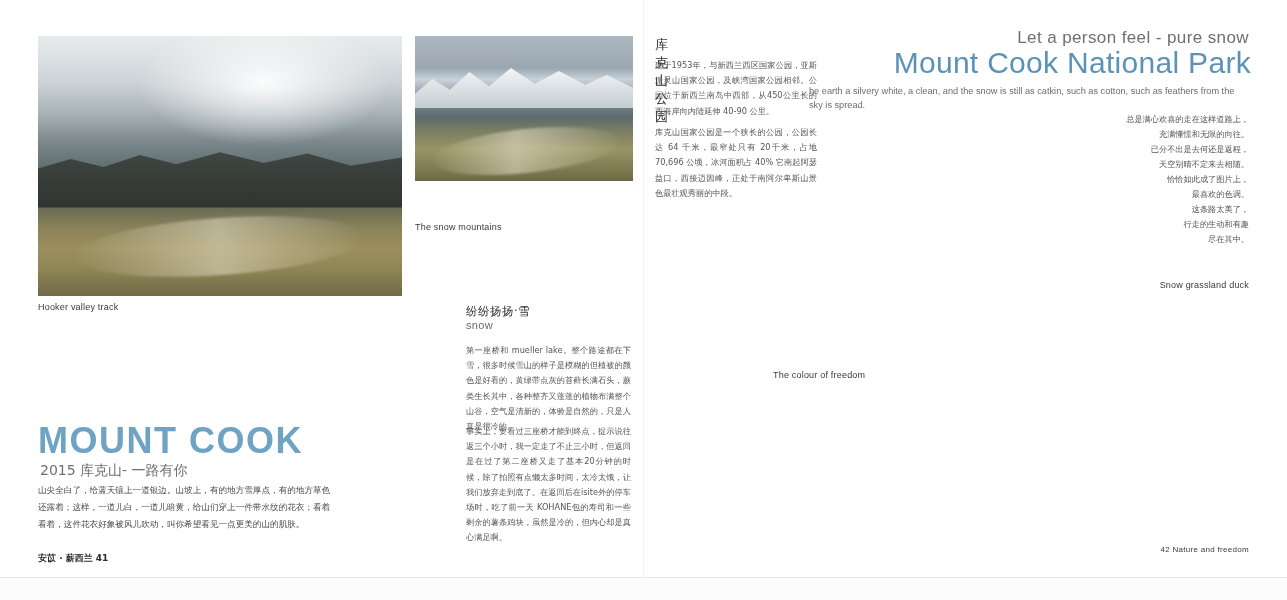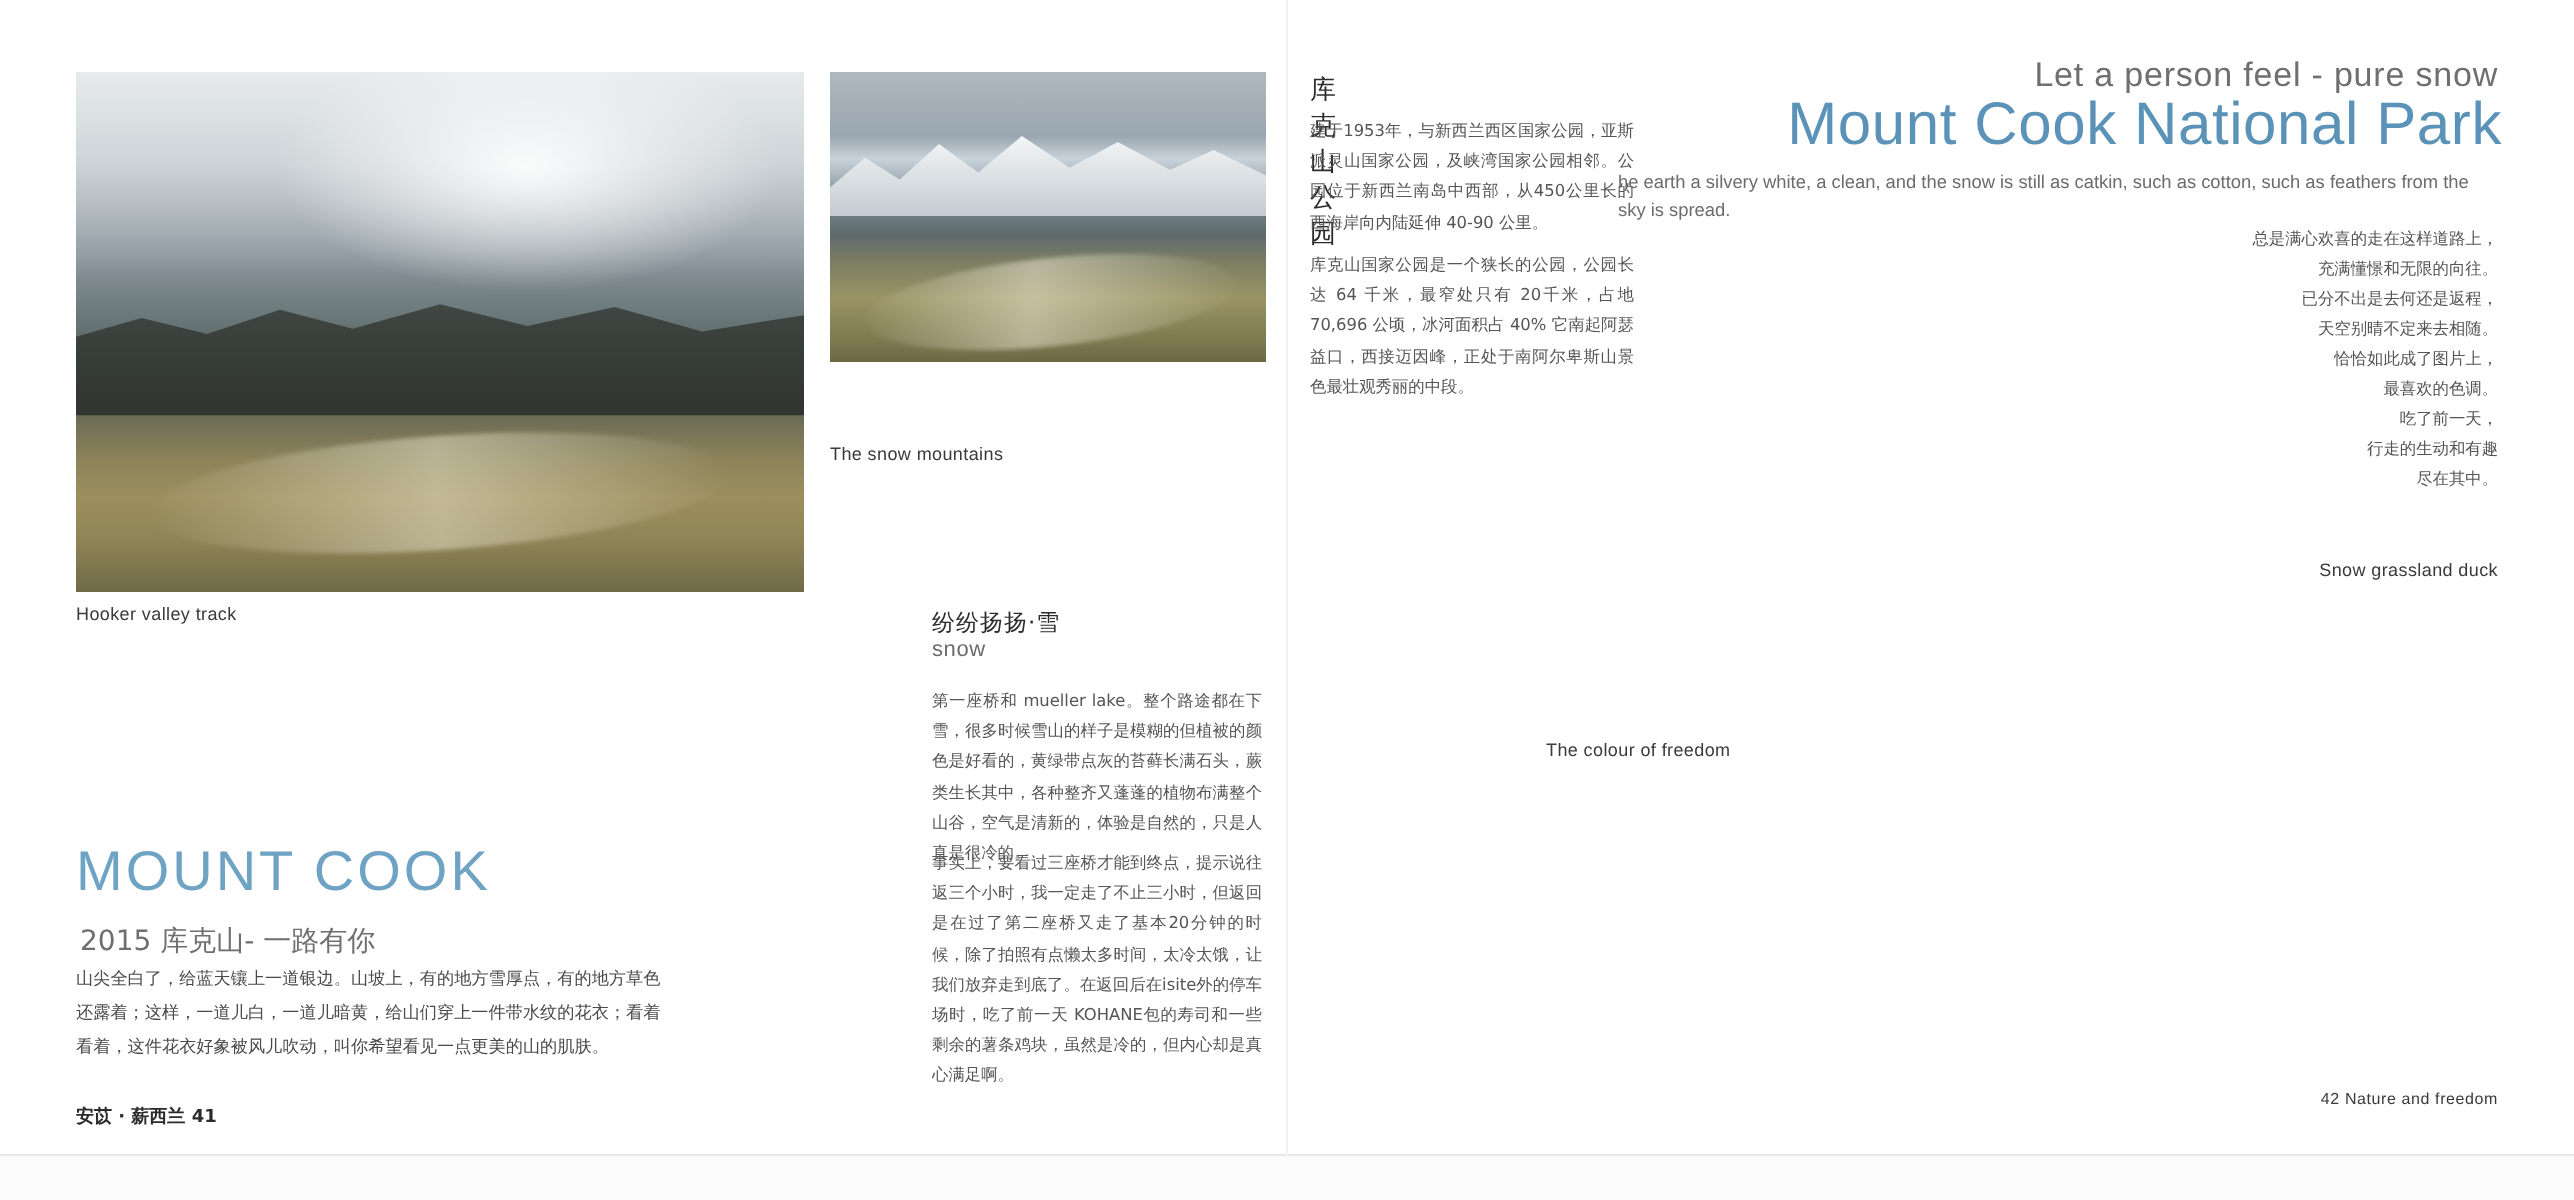--- a/index.html
+++ b/index.html
@@ -134,21 +134,21 @@
     text-align: right; white-space: nowrap;
   }
   #hdr-lede {
     position: absolute; right: 38px; top: 84px; width: 440px;
     font-size: 9.2px; color: #6c6c6c; line-height: 1.55; text-align: left;
   }
 
   
   #mc-title {
     position: absolute; left: 38px; top: 420px;
-    font-size: 28px; letter-spacing: 1.5px; color: #6fa3c4; font-weight: 400; text-align: right;
+    font-size: 36px; letter-spacing: 1.5px; color: #6fa3c4; font-weight: 700; text-align: right;
   }
   #mc-sub {
     position: absolute; left: 40px; top: 462px;
     font-size: 14px; color: #6f6f6f;
   }
   #mc-body {
     position: absolute; left: 38px; top: 482px; width: 300px;
     font-size: 8.6px; line-height: 1.95; color: #4a4a4a;
   }
   #folio-left {
@@ -208,21 +208,21 @@
       <div id="hdr-tagline">Let a person feel - pure snow</div>
       <div id="hdr-title">Mount Cook National Park</div>
       <div id="hdr-lede">he earth a silvery white, a clean, and the snow is still as catkin, such as cotton, such as feathers from the sky is spread.</div>
 
       <div class="block zh body-zh body-zh-r" style="right:38px; top:112px; width:260px;">总是满心欢喜的走在这样道路上，</div>
       <div class="block zh body-zh body-zh-r" style="right:38px; top:127px; width:260px;">充满懂憬和无限的向往。</div>
       <div class="block zh body-zh body-zh-r" style="right:38px; top:142px; width:260px;">已分不出是去何还是返程，</div>
       <div class="block zh body-zh body-zh-r" style="right:38px; top:157px; width:260px;">天空别晴不定来去相随。</div>
       <div class="block zh body-zh body-zh-r" style="right:38px; top:187px; width:260px;">最喜欢的色调。</div>
       <div class="block zh body-zh body-zh-r" style="right:38px; top:172px; width:260px;">恰恰如此成了图片上，</div>
-      <div class="block zh body-zh body-zh-r" style="right:38px; top:202px; width:260px;">吃了前一天，</div>
+      <div class="block zh body-zh body-zh-r" style="right:38px; top:202px; width:260px;">这条路太美了，</div>
       <div class="block zh body-zh body-zh-r" style="right:38px; top:217px; width:260px;">行走的生动和有趣</div>
       <div class="block zh body-zh body-zh-r" style="right:38px; top:232px; width:260px;">尽在其中。</div>
 
       <div class="cap" style="right:38px; top:280px;">Snow grassland duck</div>
 
       <div class="cap" style="left:129px; top:370px;">The colour of freedom</div>
 
       <div id="folio-right">42  Nature and freedom</div>
     </div>
   </div>

